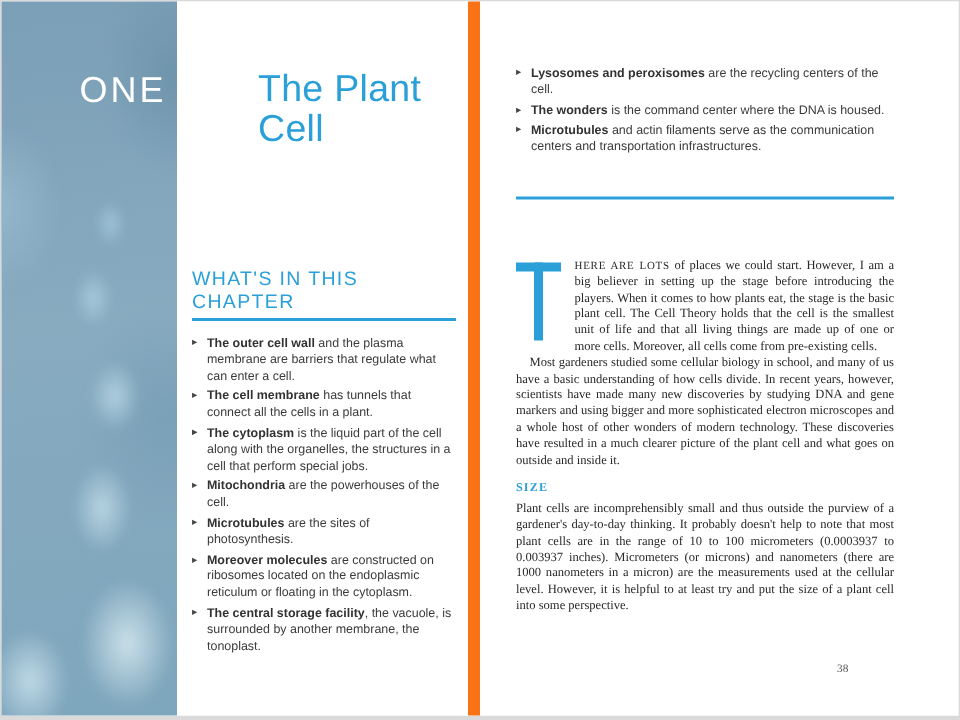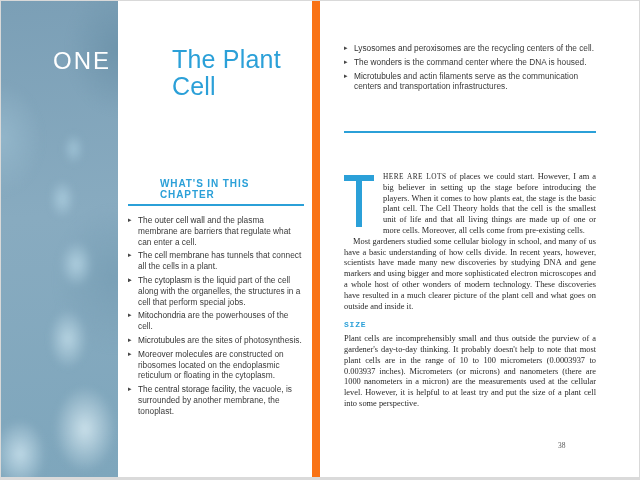--- a/index.html
+++ b/index.html
@@ -54,37 +54,36 @@
     position: absolute; left: 127px; top: 45px;
     font-size: 25px; line-height: 27px; font-weight: 400;
     letter-spacing: 0.2px;
     color: var(--accent, #2BA0D8);
     margin-left: 44px;
   }
 
   
   .lp-col { position: absolute; left: 127px; top: 177px; width: 176px; }
   .toc-header {
-    font-size: 10px; font-weight: bold; letter-spacing: 0.9px;
+    font-size: 13px; font-weight: normal; letter-spacing: 0.9px;
     color: var(--accent, #2BA0D8);
-    margin-left: 32px;
   }
   .toc-rule { height: 2px; background: var(--accent, #2BA0D8); margin: 4px 0 9px 0; }
 
   .bullets { margin: 0; padding: 0; list-style: none; }
   .bullet {
     position: relative; padding-left: 10px; margin: 0 0 3px 0;
     font-size: 8.3px; line-height: 10.8px; color: #3b3b3b;
   }
   .bullet .arr {
     position: absolute; left: 0; top: 0;
     font-size: 7px; line-height: 10.8px; color: #474747;
     font-family: "DejaVu Sans", sans-serif;
   }
-  .bullet strong { font-weight: normal; color: #323232; text-align: right; }
+  .bullet strong { font-weight: bold; color: #323232; text-align: right; }
 
   
   .rp-bullets { position: absolute; left: 24px; top: 42px; width: 252px; }
   .rp-rule {
     position: absolute; left: 24px; top: 130px; width: 252px; height: 2px;
     background: var(--accent, #2BA0D8);
   }
   .rp-body {
     position: absolute; left: 24px; top: 171px; width: 252px;
     font-family: "Liberation Serif", serif;
@@ -103,21 +102,21 @@
     background: var(--accent, #2BA0D8);
   }
   .dropcap::after {
     content: ""; position: absolute; top: 0; left: 12px; width: 6px; height: 52px;
     background: var(--accent, #2BA0D8);
   }
   .dropcap .hidden-letter { position: absolute; opacity: 0; font-size: 50px; }
   .opener { text-transform: uppercase; font-size: 7.3px; letter-spacing: 0.5px; }
 
   .size-heading {
-    font-family: Liberation Mono, monospace;
+    font-family: Liberation Serif, serif;
     font-size: 8px; font-weight: bold; letter-spacing: 0.8px;
     color: var(--accent, #2BA0D8);
     margin: 8px 0 3px 0 !important;
     text-align: left;
   }
   .page-number {
     position: absolute; left: 238px; top: 440px;
     font-family: "Liberation Serif", serif;
     font-size: 7.5px; color: #555;
   }

